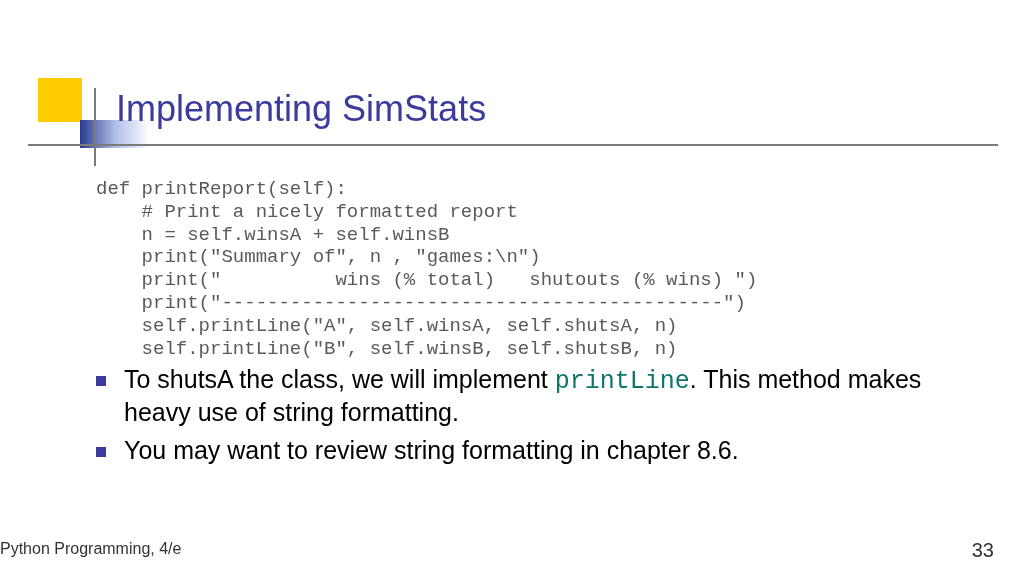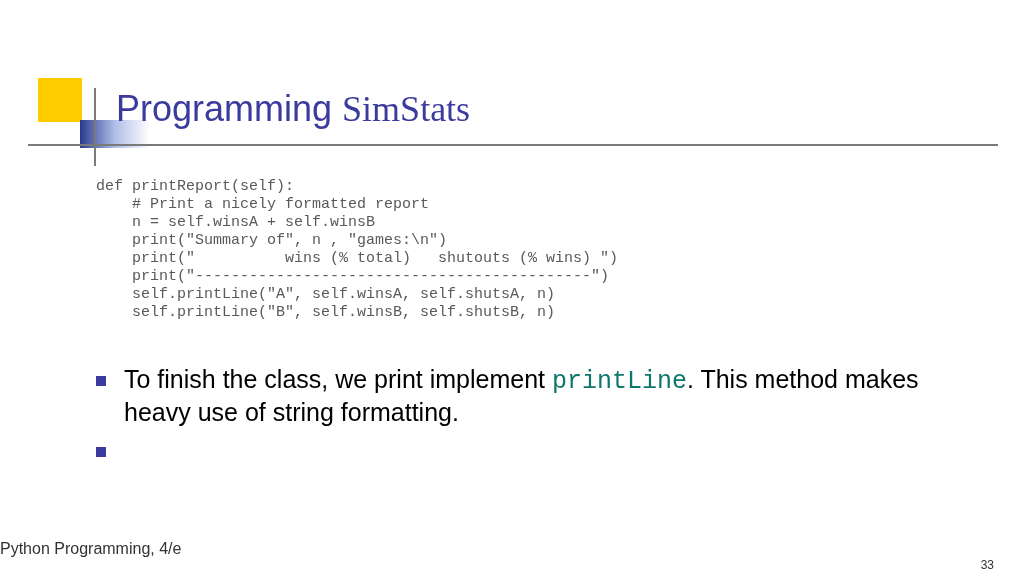--- a/index.html
+++ b/index.html
@@ -59,30 +59,30 @@
       top: 88px;
       left: 116px;
       font-size: 36px;
       font-family: Verdana, Geneva, sans-serif;
     }
     .title-word {
       color: #3b3b9d;
       font-weight: normal;
     }
     .title-mono {
-      font-family: Liberation Serif, serif;
+      font-family: Liberation Sans, sans-serif;
       color: #3b3b9d;
       font-weight: normal;
     }
     .code-block {
       position: absolute;
       top: 178px;
       left: 96px;
       font-family: "Courier New", monospace;
-      font-size: 15px;
+      font-size: 19px;
       color: #5a5a5a;
       line-height: 1.2;
       white-space: pre;
     }
     .bullets {
       position: absolute;
       top: 364px;
       left: 96px;
       width: 880px;
     }
@@ -113,57 +113,60 @@
       position: absolute;
       bottom: 18px;
       left: 0;
       width: 100%;
       font-size: 16px;
       color: #333;
       font-family: Verdana, Geneva, sans-serif;
     }
     .page-number {
       position: absolute;
-      bottom: 4px;
+      bottom: 14px;
       right: 30px;
-      font-size: 12px;
+      font-size: 20px;
       color: #333;
       font-family: Verdana, Geneva, sans-serif;
     }
   </style>
 </head>
 <body>
 
 <div class="decoration">
   <div class="yellow-box"></div>
   <div class="blue-gradient"></div>
 </div>
 
 <div class="hline"></div>
 <div class="vline"></div>
 
 <div class="title">
-  <span class="title-word">Programming </span><span class="title-mono">SimStats</span>
+  <span class="title-word">Implementing </span><span class="title-mono">SimStats</span>
 </div>
 
 <div class="code-block">def printReport(self):
     # Print a nicely formatted report
     n = self.winsA + self.winsB
     print("Summary of", n , "games:\n")
     print("          wins (% total)   shutouts (% wins) ")
     print("--------------------------------------------")
     self.printLine("A", self.winsA, self.shutsA, n)
     self.printLine("B", self.winsB, self.shutsB, n)</div>
 
 <div class="bullets">
   <div class="bullet-item">
     <div class="bullet-square"></div>
     <div class="bullet-text">
-      <span>To finish the class, we print implement </span><span class="mono-inline">printLine</span><span>. This method makes heavy use of string formatting.</span>
+      <span>To shutsA the class, we will implement </span><span class="mono-inline">printLine</span><span>. This method makes heavy use of string formatting.</span>
     </div>
   </div>
   <div class="bullet-item">
     <div class="bullet-square"></div>
+    <div class="bullet-text">
+      <span>You may want to review string formatting in chapter 8.6.</span><span class="mono-inline"></span><span></span>
+    </div>
   </div>
 </div>
 
 <div class="footer">Python Programming, 4/e</div>
 <div class="page-number">33</div>
 
 </body></html>

